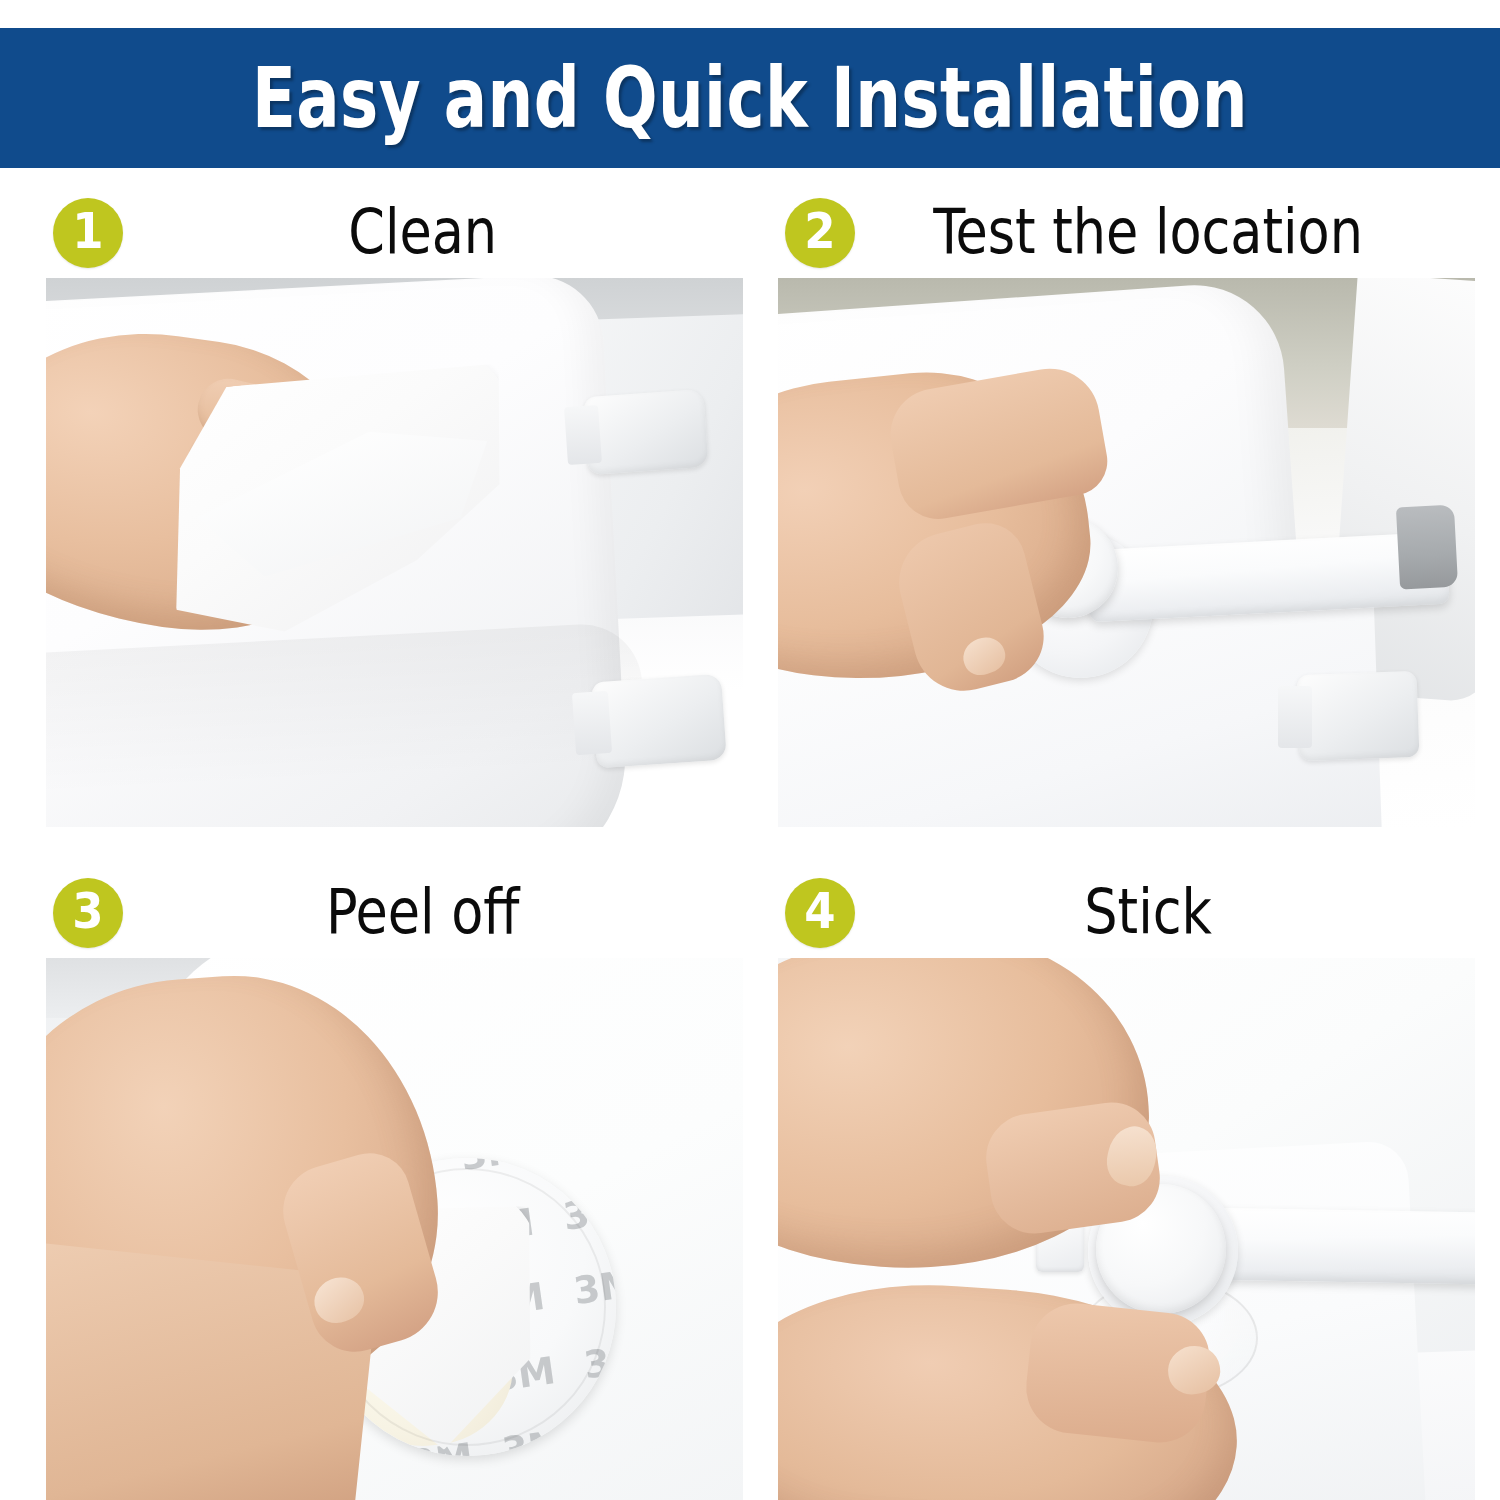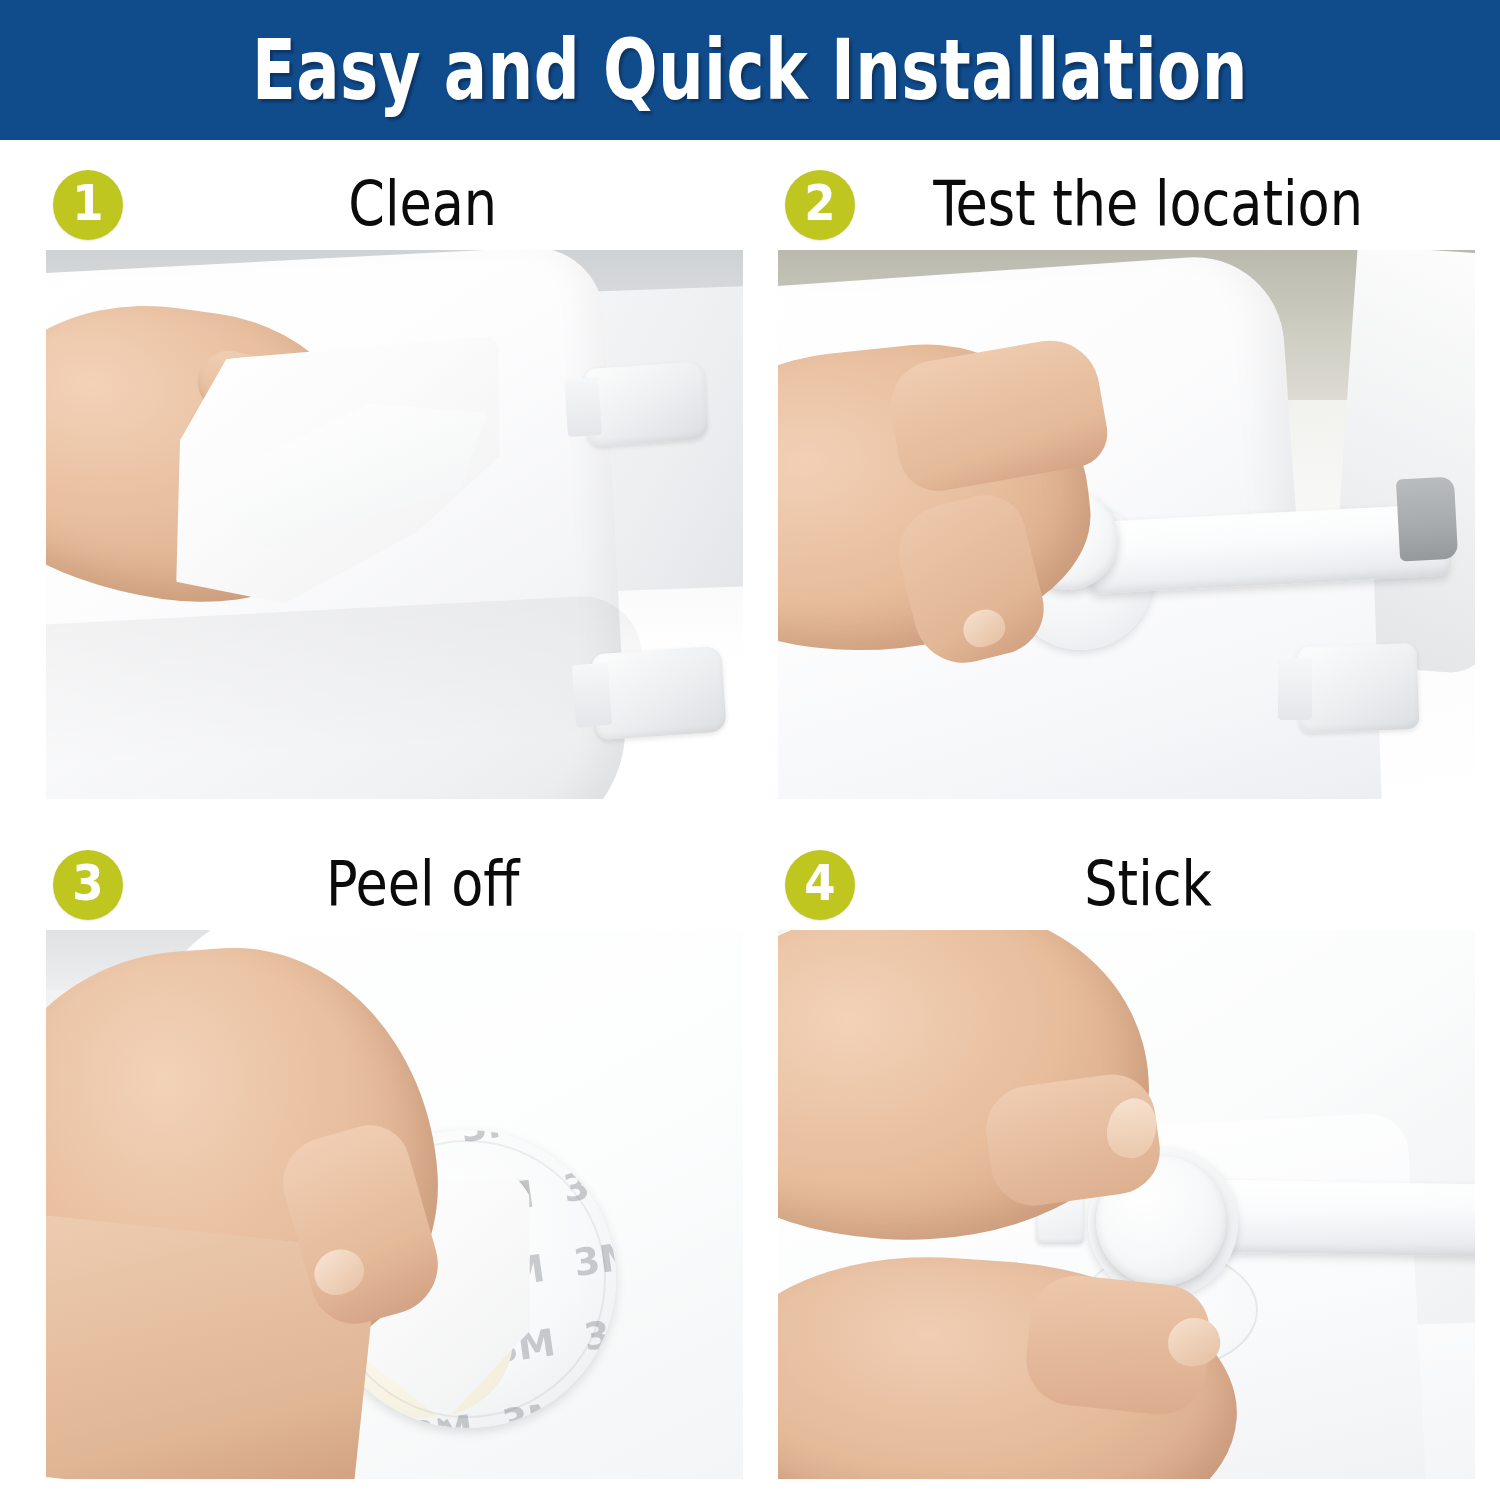--- a/index.html
+++ b/index.html
@@ -6,20 +6,21 @@
   html, body {
     width: 1500px; height: 1500px;
     background: #ffffff;
     font-family: "DejaVu Sans", sans-serif;
     overflow: hidden;
   }
   #page {
     position: relative;
     width: 1500px; height: 1188px;
     background: #ffffff;
+    margin-top: 28px;
   }
 
   
   #banner {
     position: absolute; left: 0; top: 0;
     width: 1500px; height: 140px;
     background: #104b8c;
     display: flex; align-items: center; justify-content: center;
   }
   #banner-title {

